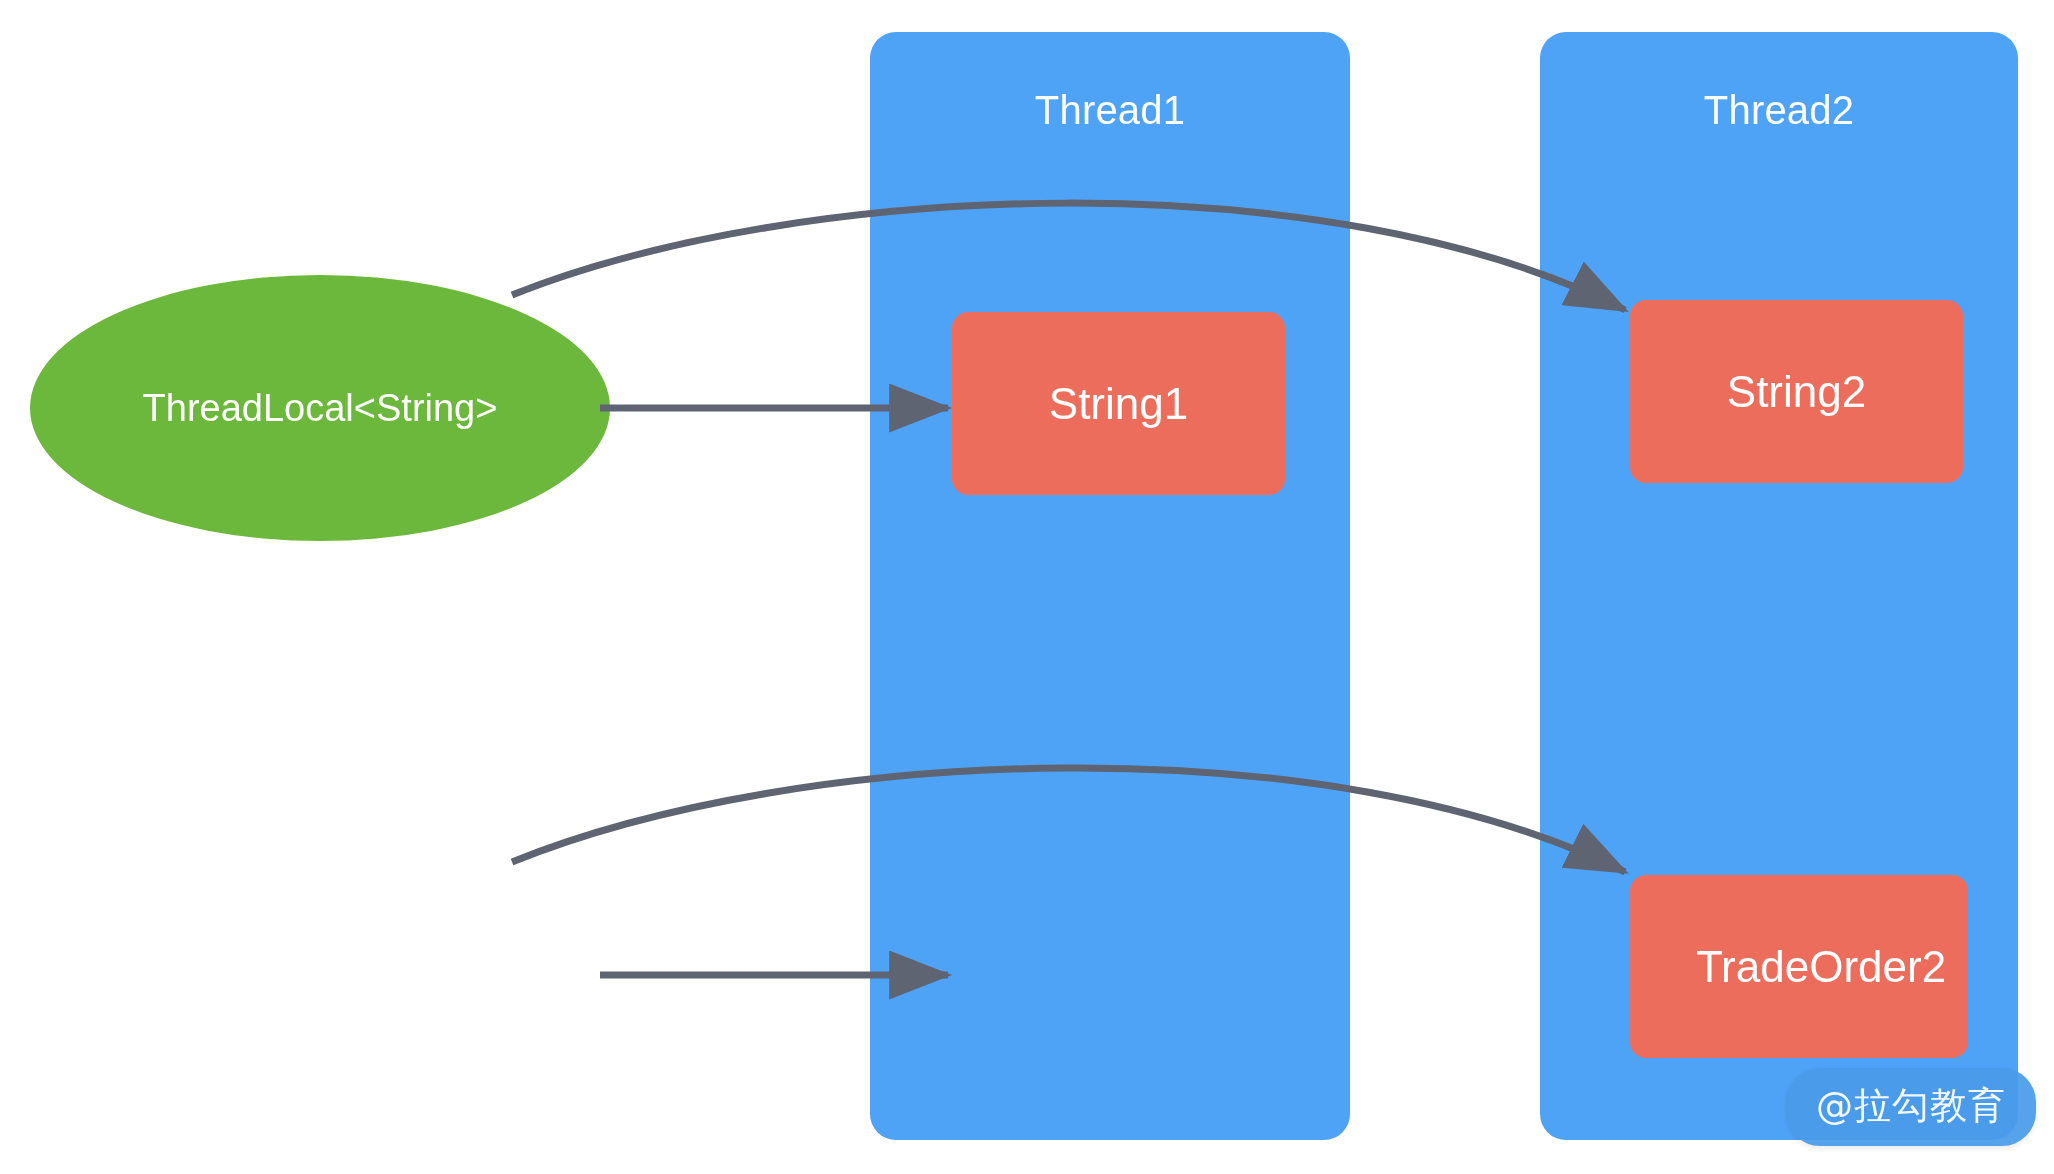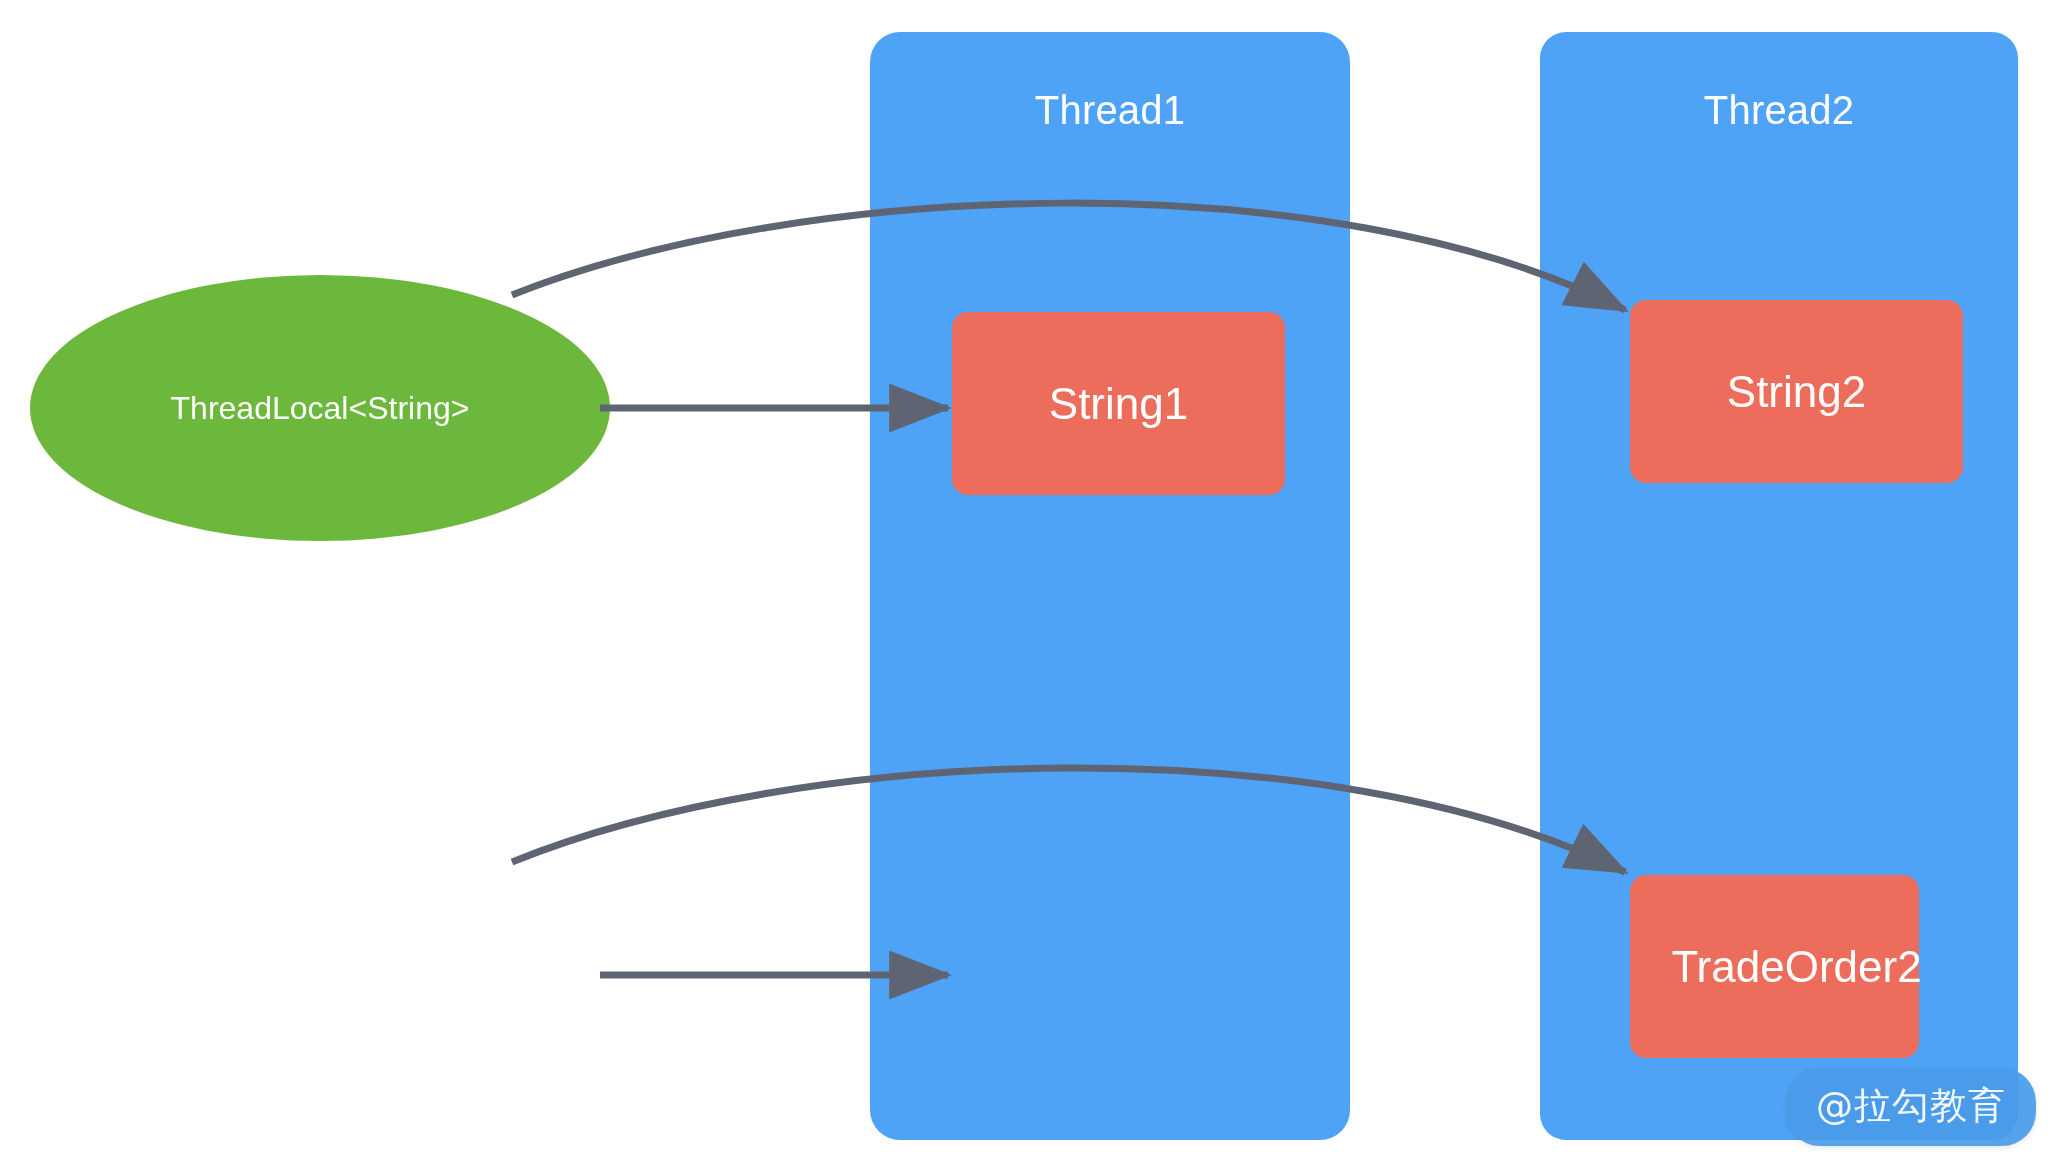--- a/index.html
+++ b/index.html
@@ -53,21 +53,21 @@
   .threadlocal-ellipse {
     position: absolute;
     background: #6cb83c;
     border-radius: 50%;
     display: flex;
     align-items: center;
     justify-content: center;
   }
   .threadlocal-label {
     color: #ffffff;
-    font-size: 32px;
+    font-size: 38px;
     font-family: "Liberation Sans", sans-serif;
     white-space: nowrap;
     text-align: center;
   }
   #arrow-layer {
     position: absolute;
     left: 0;
     top: 0;
     width: 2054px;
     height: 1174px;
@@ -86,38 +86,38 @@
     letter-spacing: 1px;
     opacity: 0.93;
     box-shadow: 0 2px 6px rgba(0,0,0,0.10);
   }
 </style>
 </head>
 <body>
 
 <div id="canvas">
 
-  <div class="thread-column" style="left:870px; top:32px; width:480px; height:1108px;border-radius:30px;">
+  <div class="thread-column" style="left:870px; top:32px; width:480px; height:1108px;">
     <div class="thread-label">Thread1</div>
   </div>
 
   <div class="thread-column" style="left:1540px; top:32px; width:478px; height:1108px;">
     <div class="thread-label">Thread2</div>
   </div>
 
   <div class="value-box" style="left:952px; top:312px; width:333px; height:183px;">
     <span class="value-box-label">String1</span>
   </div>
 
   <div class="value-box" style="left:1630px; top:300px; width:333px; height:183px;">
     <span class="value-box-label">String2</span>
   </div>
 
 
-  <div class="value-box" style="left:1630px; top:875px; width:289px; height:183px;padding-left:44px;">
+  <div class="value-box" style="left:1630px; top:875px; width:338px; height:183px;padding-left:44px;">
     <span class="value-box-label">TradeOrder2</span>
   </div>
 
   <div class="threadlocal-ellipse" style="left:30px; top:275px; width:580px; height:266px;">
     <span class="threadlocal-label">ThreadLocal&lt;String&gt;</span>
   </div>
 
 
   <svg id="arrow-layer" viewBox="0 0 2054 1174" width="2054" height="1174" xmlns="http://www.w3.org/2000/svg">
     <defs>

